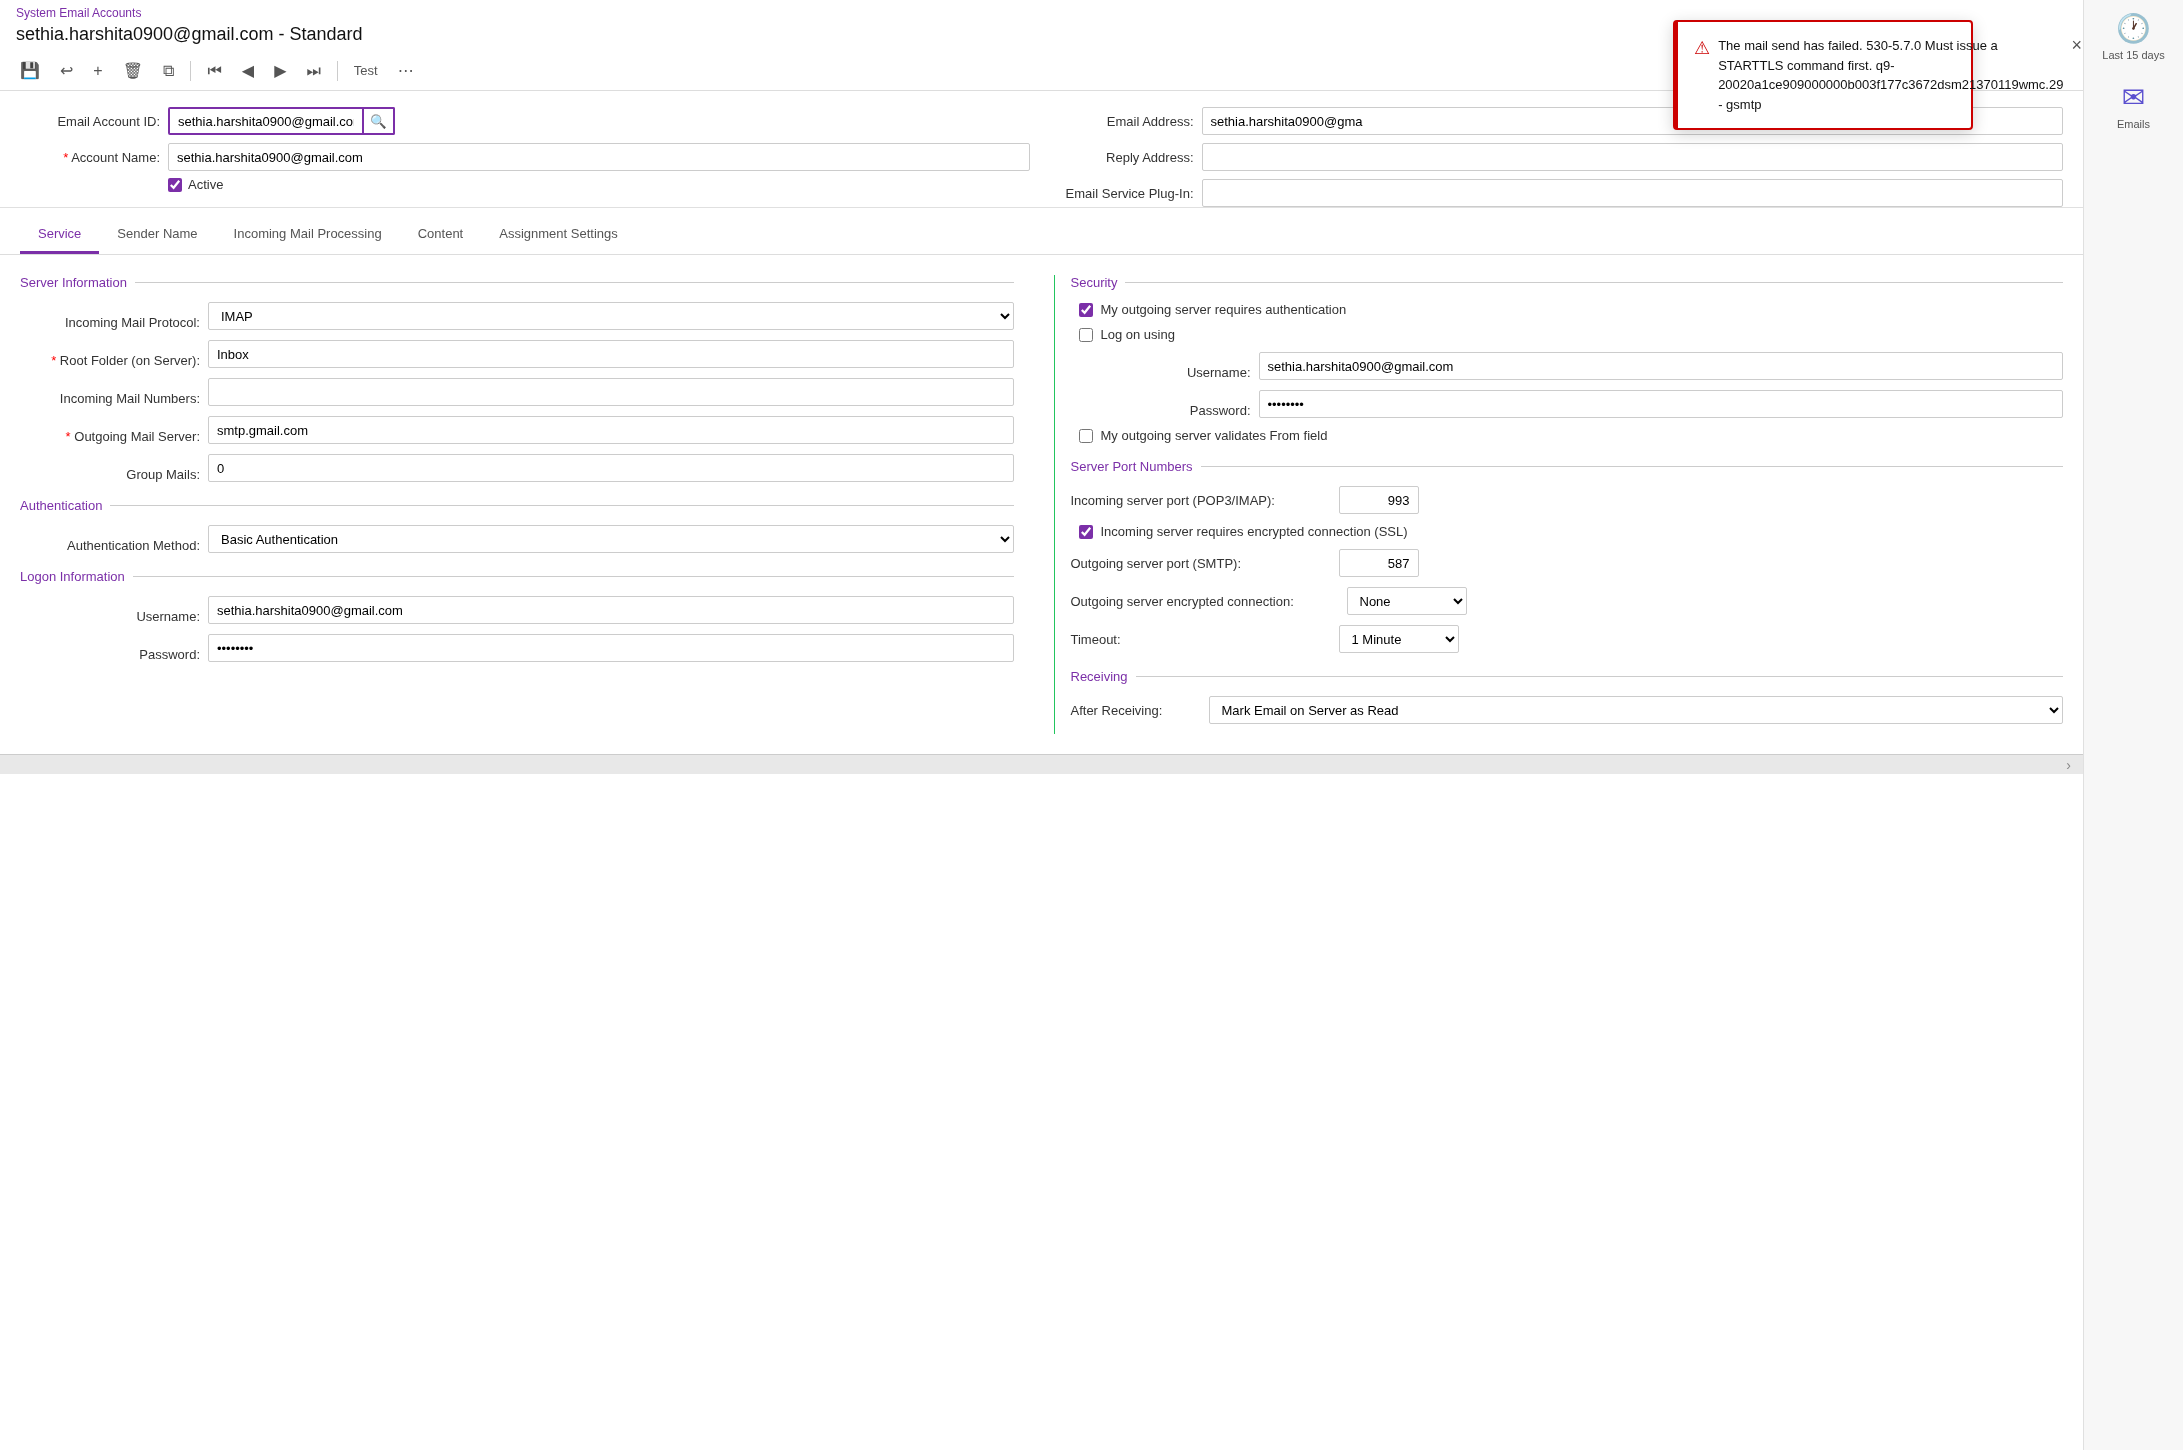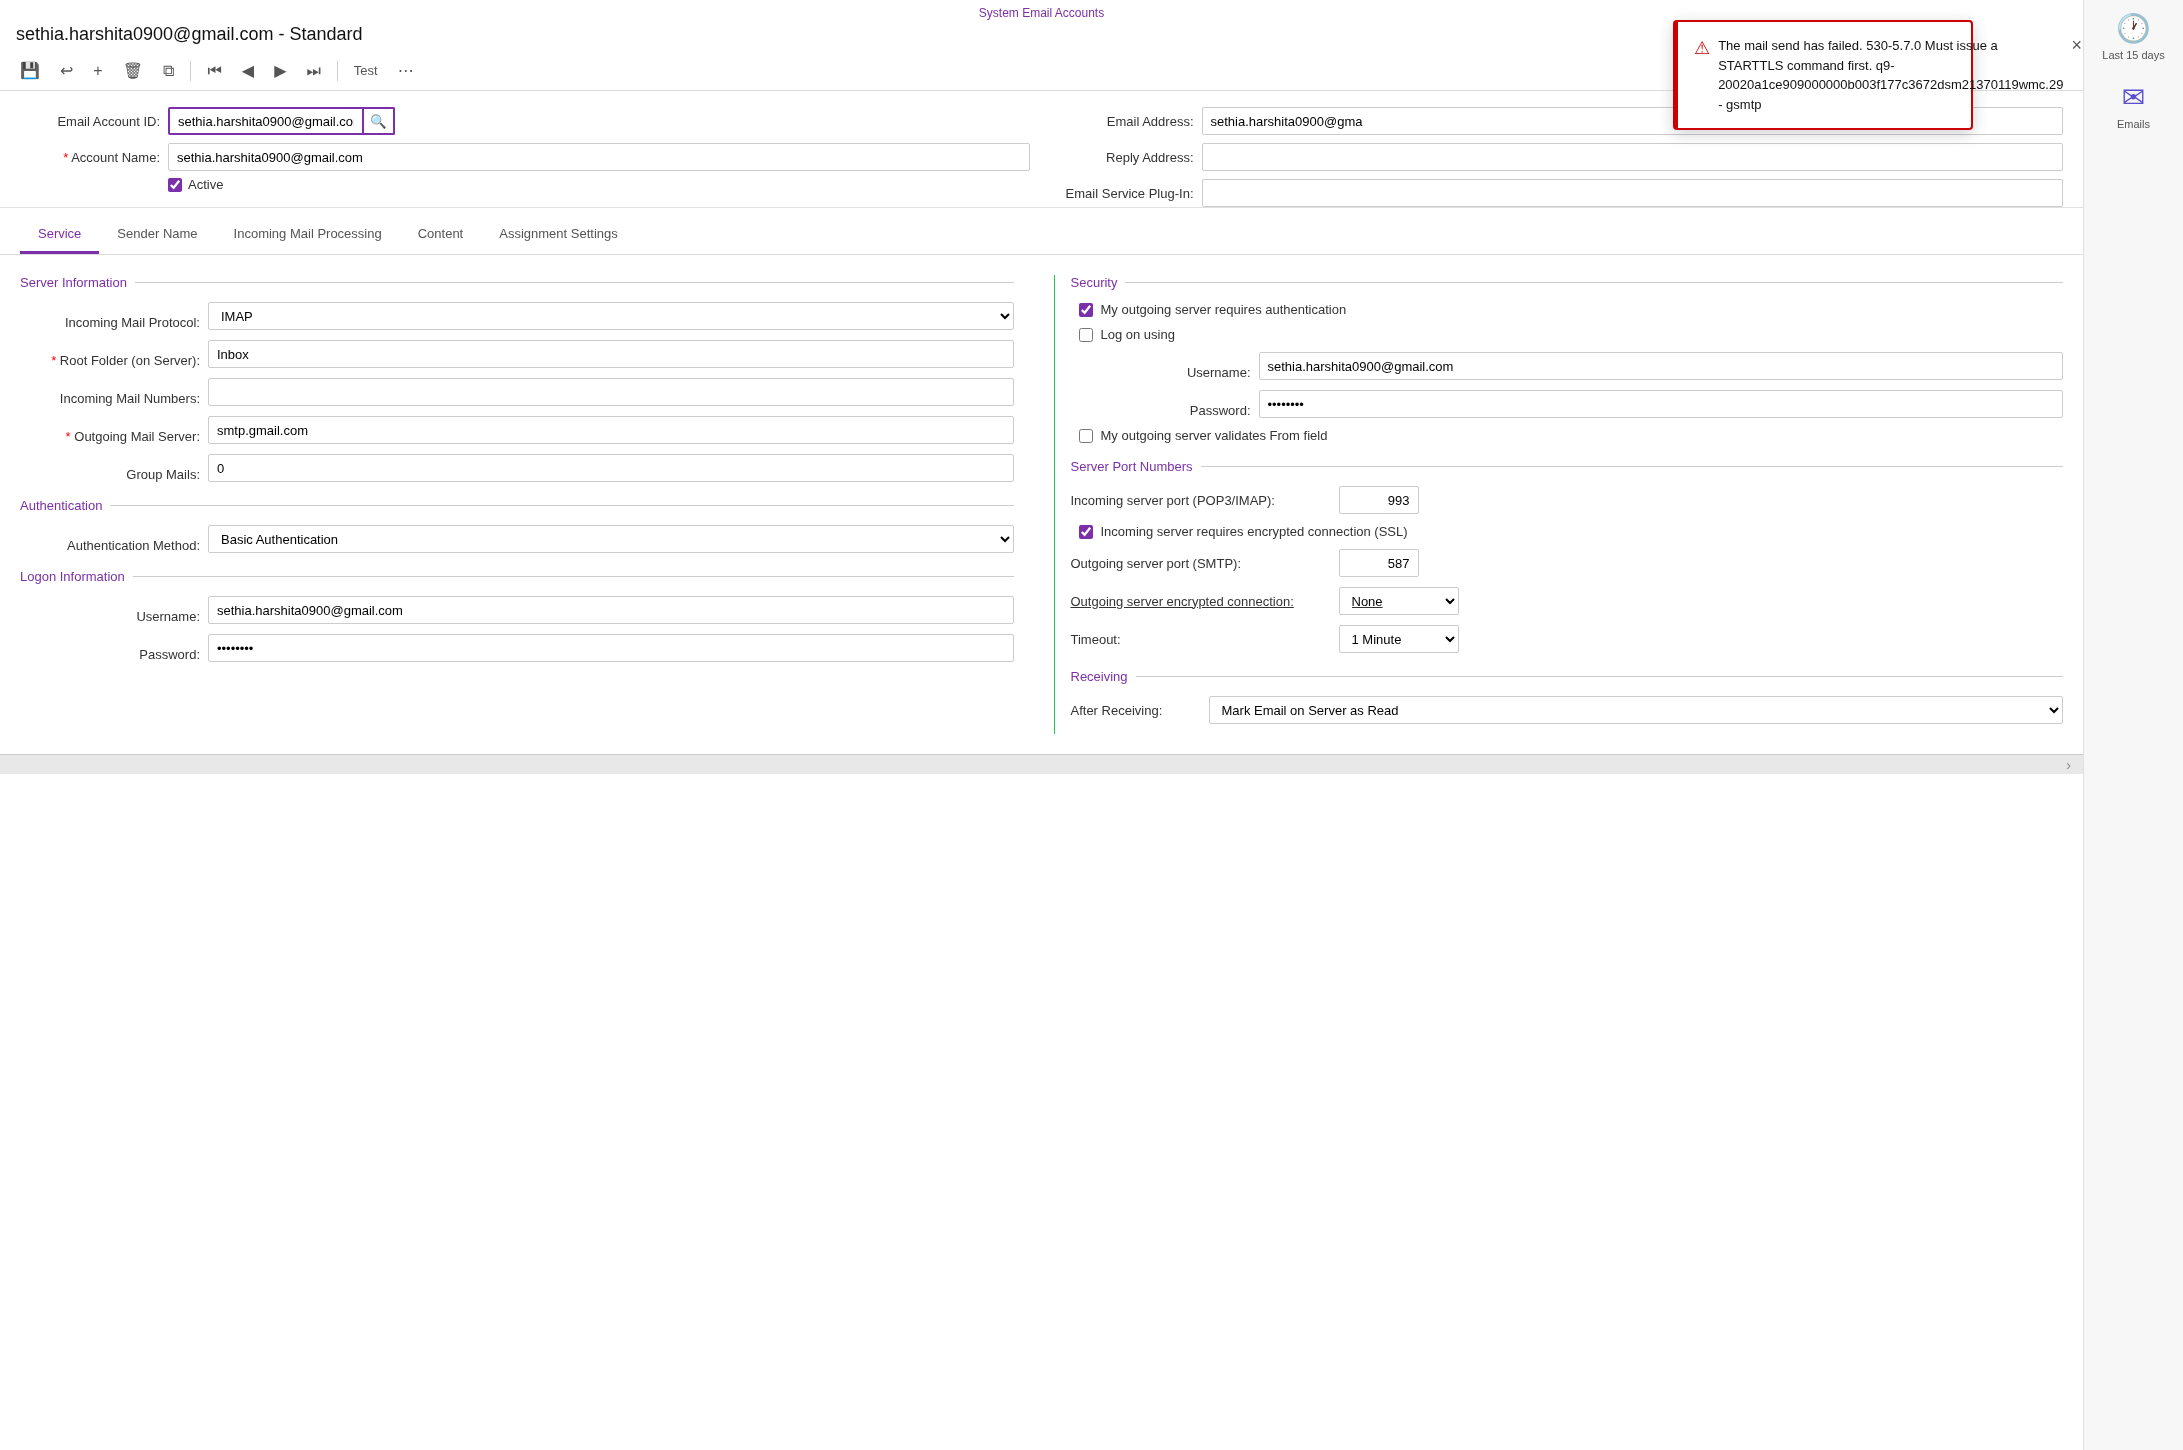--- a/index.html
+++ b/index.html
@@ -1,20 +1,20 @@
 <!DOCTYPE html>
 <html><head>
   <meta charset="utf-8">
   <style>
     * { box-sizing: border-box; margin: 0; padding: 0; }
     body { font-family: 'Segoe UI', Arial, sans-serif; font-size: 13px; background: #f0f0f0; color: #333; height: 100vh; overflow: hidden; display: flex; }
 
     .main-content { flex: 1; background: #fff; display: flex; flex-direction: column; overflow: hidden; }
 
-    .breadcrumb { color: #7b2fa8; font-size: 12px; padding: 6px 16px 2px; cursor: pointer; text-align: center; }
+    .breadcrumb { color: #7b2fa8; font-size: 12px; padding: 6px 16px 2px; cursor: pointer; }
     .page-title { font-size: 18px; font-weight: 400; padding: 2px 16px 6px; color: #111; }
 
     .toolbar { display: flex; align-items: center; gap: 4px; padding: 6px 12px; border-bottom: 1px solid #ddd; background: #fff; }
     .toolbar-btn { background: none; border: none; cursor: pointer; padding: 4px 8px; font-size: 16px; color: #555; border-radius: 3px; display: flex; align-items: center; gap: 4px; }
     .toolbar-btn.text-btn { font-size: 13px; }
     .toolbar-separator { width: 1px; height: 20px; background: #ccc; margin: 0 4px; }
 
     .header-fields { display: grid; grid-template-columns: 1fr 1fr; gap: 12px 24px; padding: 16px 20px 0; border-bottom: 1px solid #e0e0e0; }
     .field-row { display: flex; align-items: center; gap: 8px; }
     .field-label { min-width: 140px; font-size: 13px; color: #333; text-align: right; }
@@ -68,21 +68,21 @@
     .after-recv-select { flex: 1; border: 1px solid #ccc; border-radius: 2px; padding: 4px 8px; font-size: 13px; height: 28px; background: #fff; cursor: pointer; appearance: auto; }
 
     .bottom-bar { height: 20px; background: #e8e8e8; border-top: 1px solid #ccc; display: flex; align-items: center; justify-content: flex-end; padding: 0 12px; }
     .chevron-right { color: #888; font-size: 14px; }
 
     .left-section { padding-right: 16px; }
     .right-section { padding-left: 16px; border-left: 1px solid #22c55e; }
 
     .timeout-row { display: flex; align-items: center; gap: 8px; margin-bottom: 10px; }
 
-    .outgoing-enc-row { display: flex; align-items: center; gap: 8px; margin-bottom: 10px; text-decoration: underline; }
+    .outgoing-enc-row { display: flex; align-items: center; gap: 16px; margin-bottom: 10px; }
   </style>
 </head>
 <body>
 
 <div class="main-content" style="position: relative;">
 
   <div class="breadcrumb">System Email Accounts</div>
 
   <div class="page-title">sethia.harshita0900@gmail.com - Standard</div>
 

